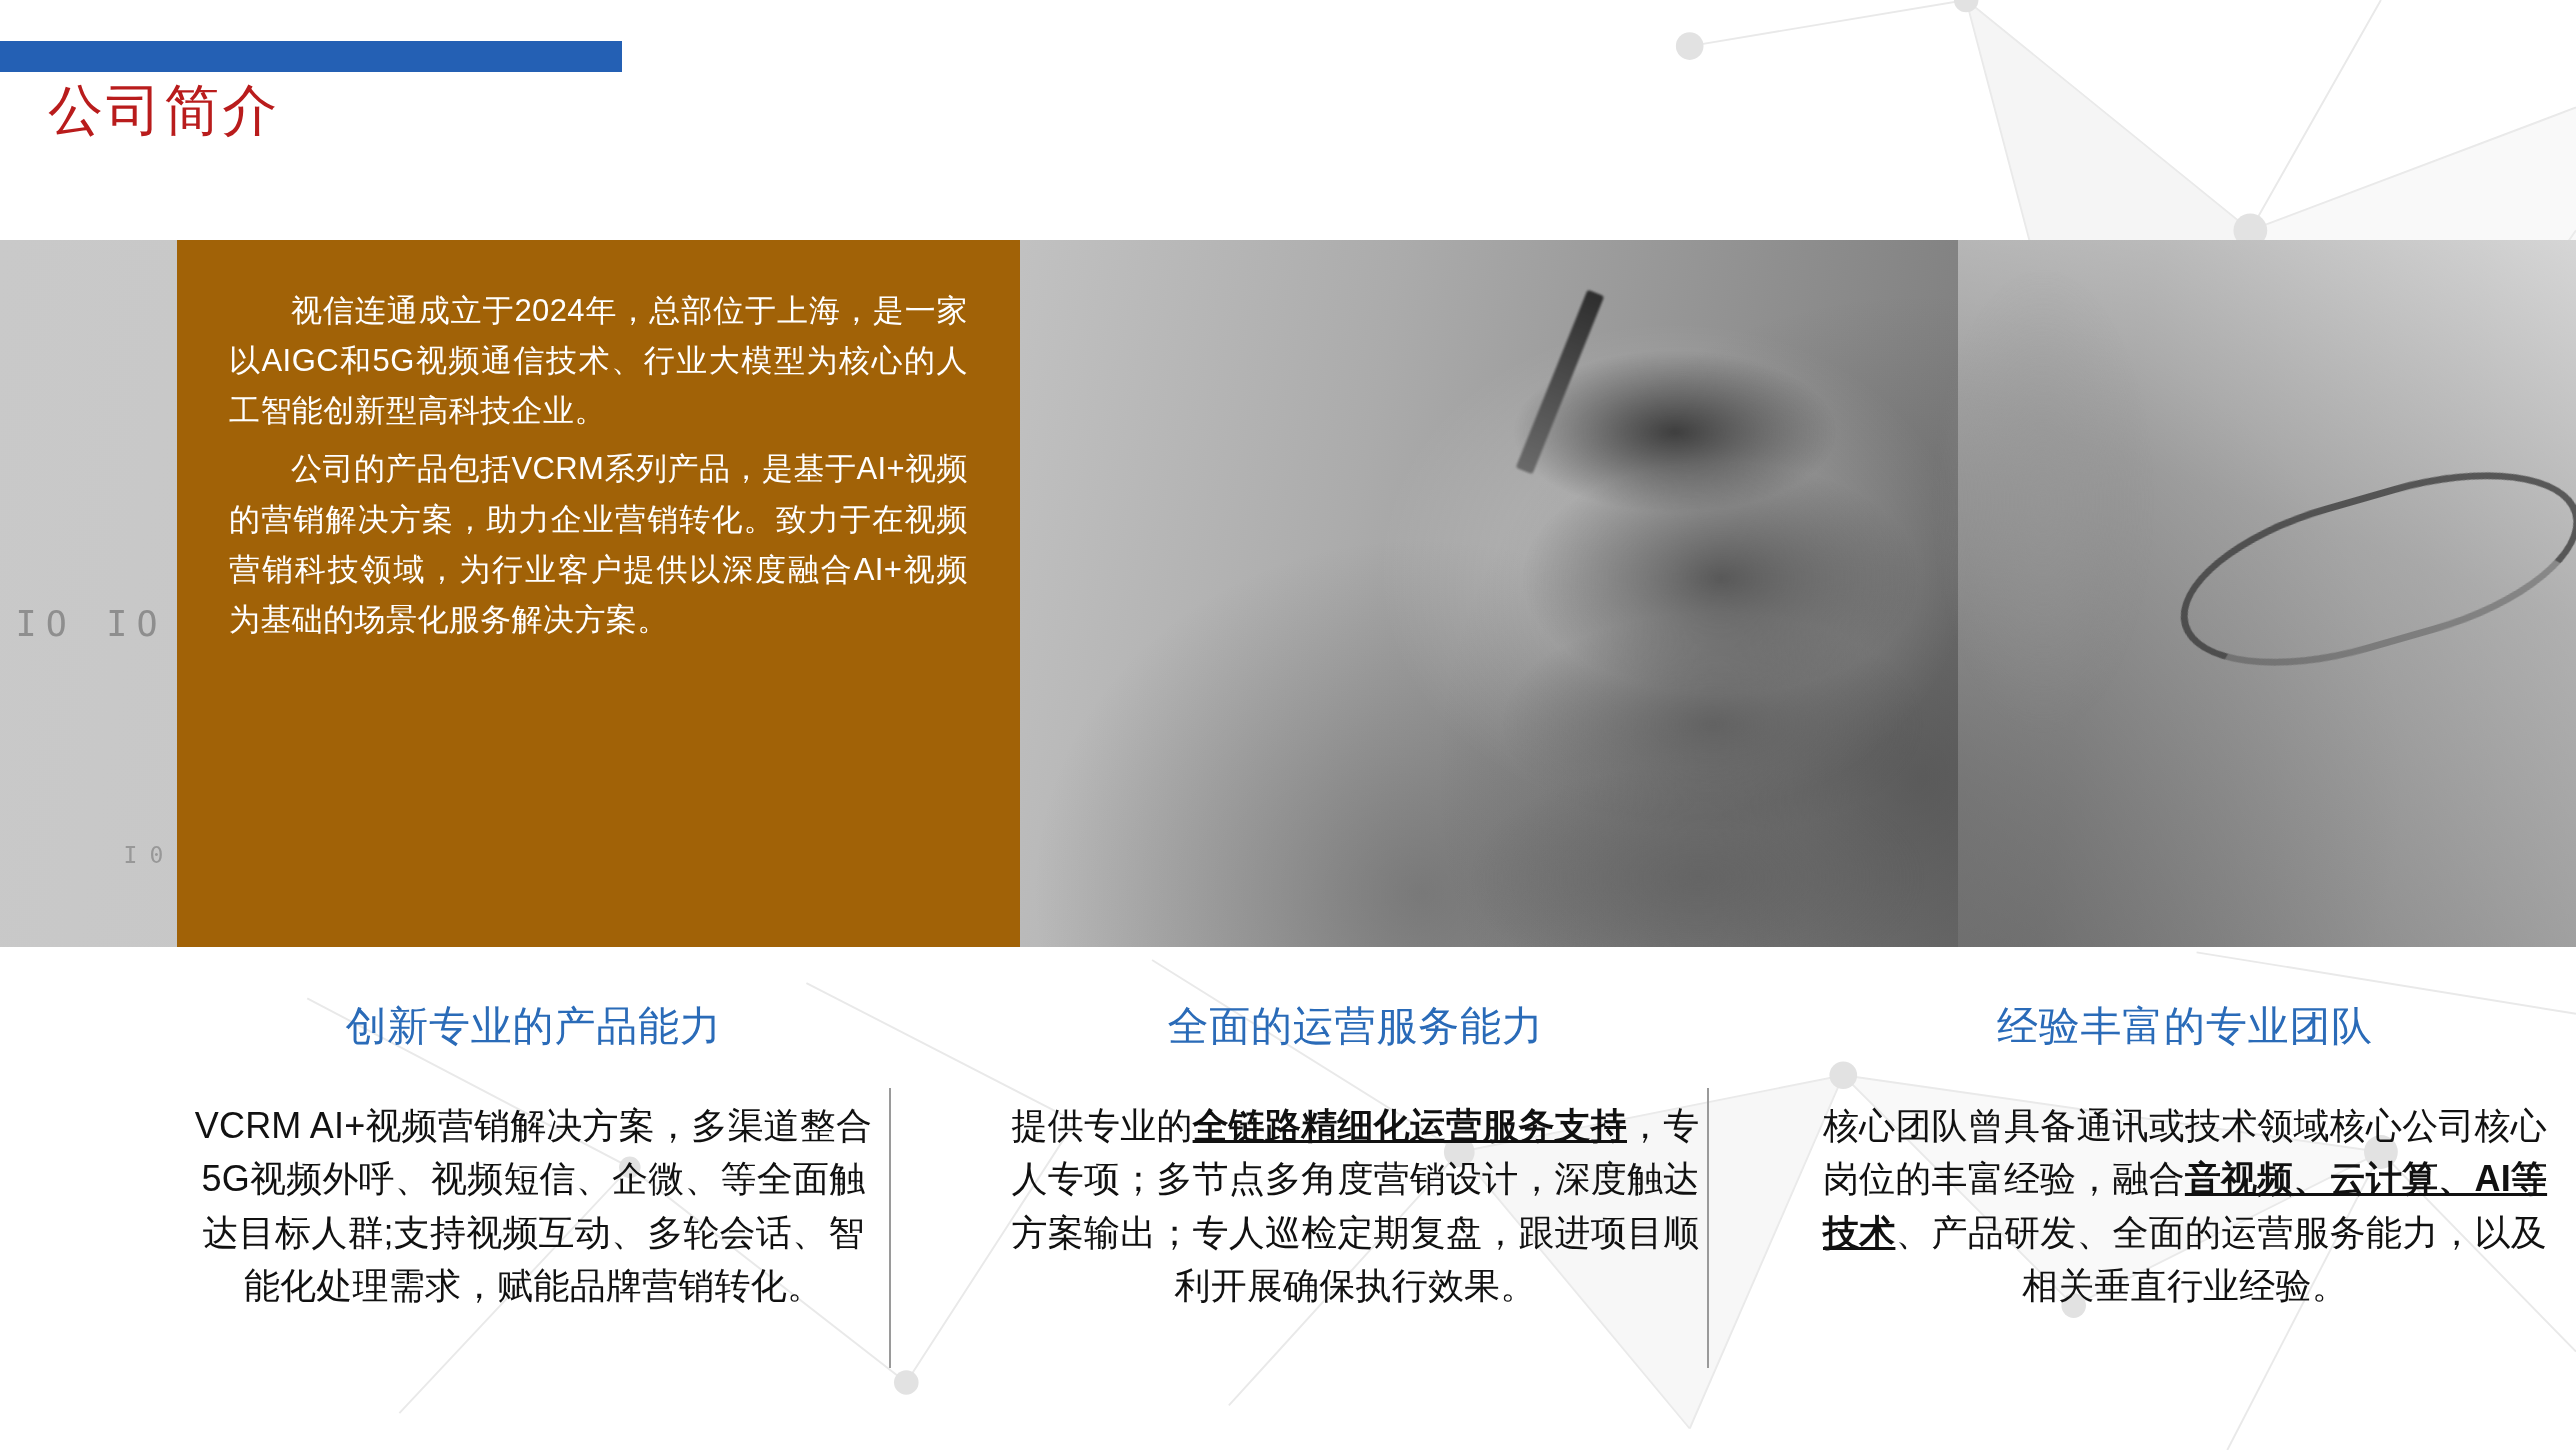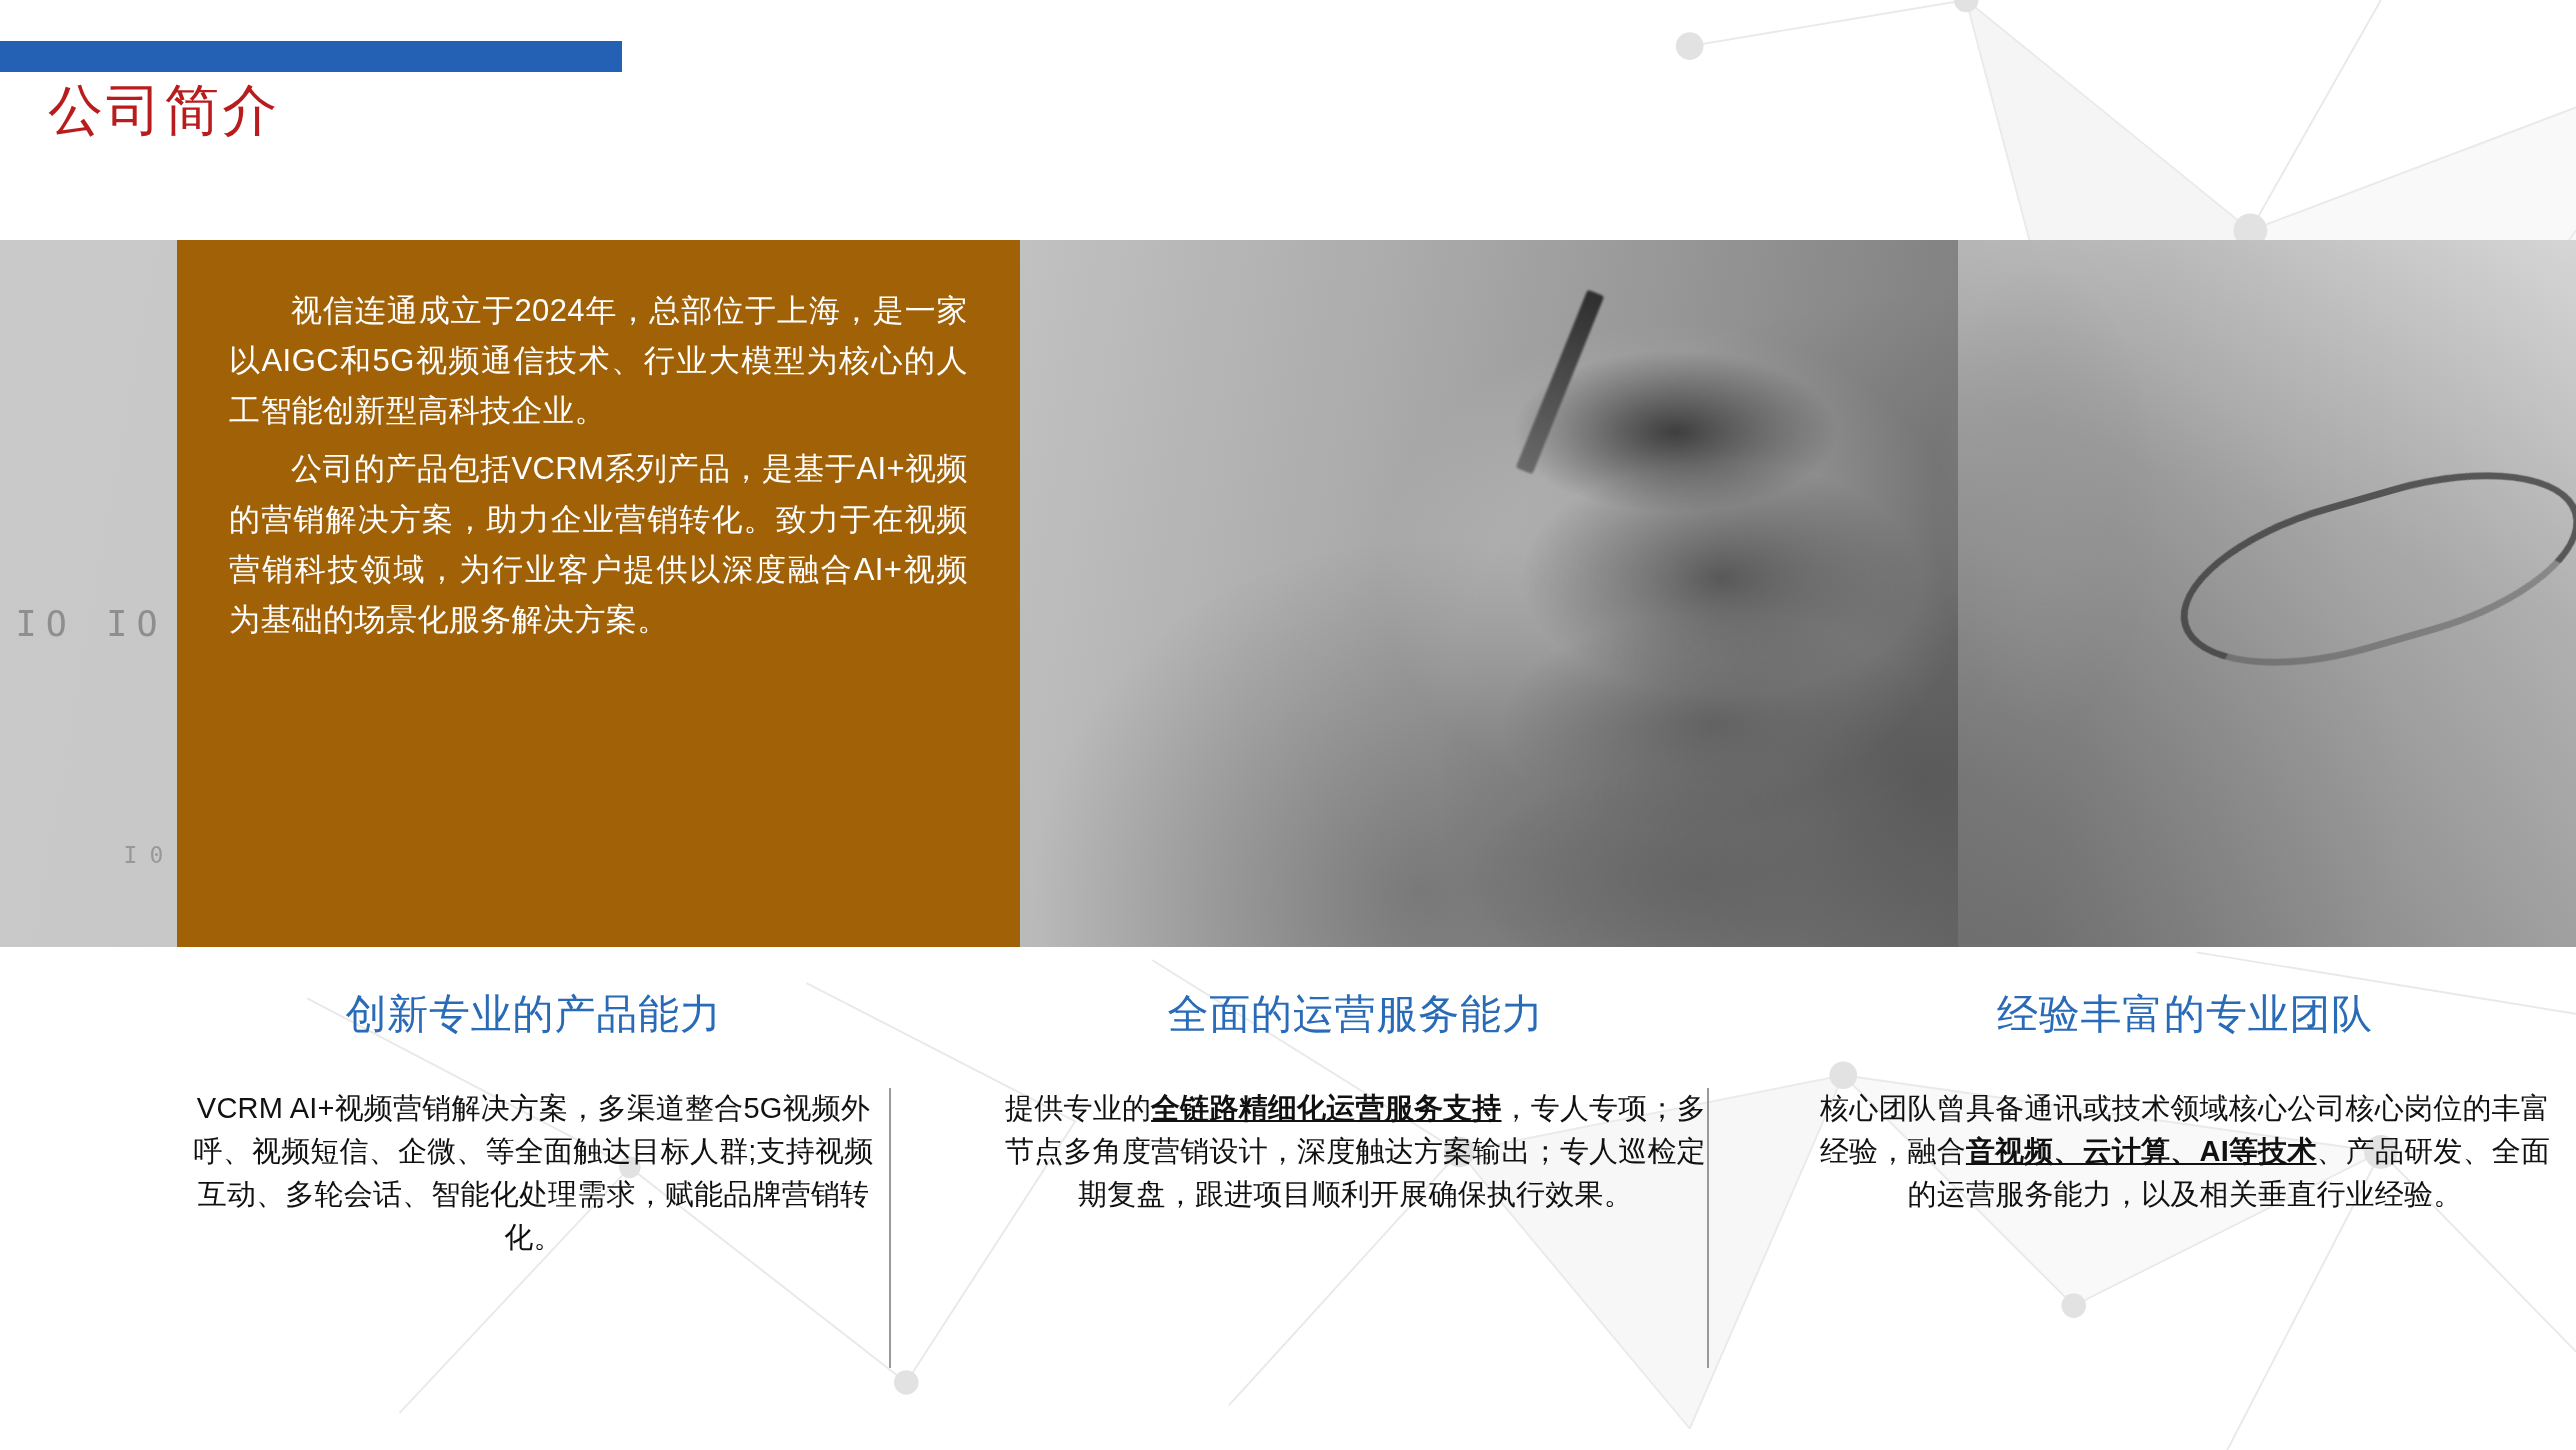--- a/index.html
+++ b/index.html
@@ -105,32 +105,32 @@
   
   .features{
     position:absolute;left:0;top:991px;width:2576px;height:430px;z-index:4;
   }
   .col{position:absolute;top:0;box-sizing:border-box;text-align:center;}
   .col.c1{left:157px;width:753px;}
   .col.c2{left:979px;width:753px;}
   .col.c3{left:1801px;width:768px;}
 
   .col h3{
-    margin:0;
+    margin:12px;
     color:#2A6BB8;
     font-size:41px;
     line-height:1.15;
     font-weight:400;
     letter-spacing:0.8px;
     white-space:nowrap;
   }
   .col .body{
     margin-top:49px;
     color:#111111;
-    font-size:29px;
+    font-size:36px;
     line-height:1.48;
     letter-spacing:0.2px;
     text-align:center;
   }
   .col .body b{font-weight:bold;text-decoration:underline;}
   .col.c1 .body{padding:0 31px;}
   .col.c2 .body{padding:0 23px;}
   .col.c3 .body{padding:0 15.4px;}
 
   .divider{

